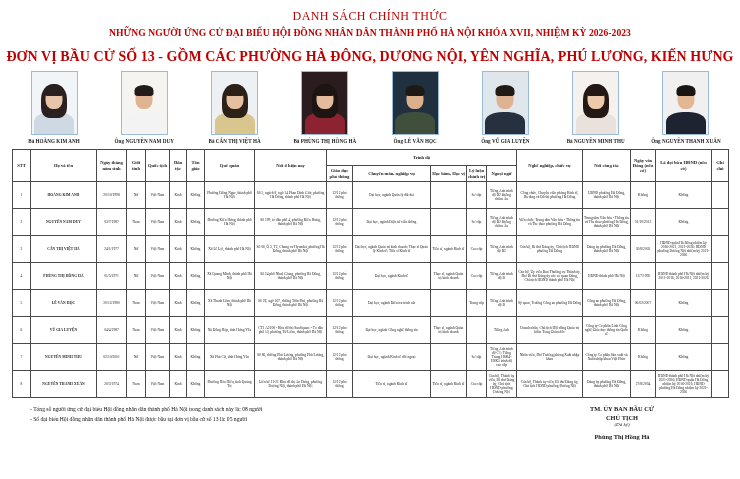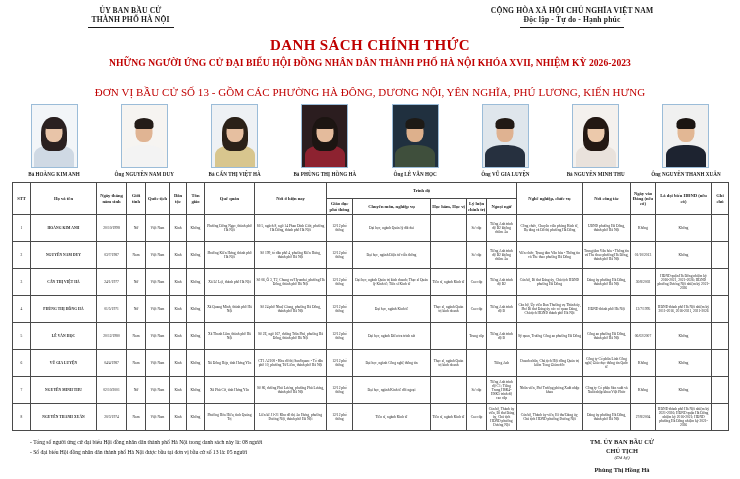--- a/index.html
+++ b/index.html
@@ -57,34 +57,34 @@
   .rule-left { width: 86px; }
   .rule-right { width: 104px; }
 
   
   .titleblock {
     text-align: center;
     margin-top: 9px;
     color: #c00000;
   }
   .t1 {
-    font-size: 15px;
-    font-weight: bold;
+    font-size: 12px;
+    font-weight: normal;
     letter-spacing: .4px;
   }
   .t2 {
     font-size: 9.6px;
     font-weight: bold;
     margin-top: 3px;
     letter-spacing: .05px;
   }
   .t3 {
-    font-size: 11px;
-    font-weight: normal;
-    margin-top: 18px;
+    font-size: 14px;
+    font-weight: bold;
+    margin-top: 11px;
     letter-spacing: .05px;
   }
 
   
   .photos {
     display: flex;
     justify-content: space-between;
     padding: 6px 14px 0 14px;
   }
   .pcard {
@@ -184,32 +184,20 @@
   .s1 { font-size: 6.4px; font-weight: bold; }
   .s2 { font-size: 6.4px; font-weight: bold; }
   .s3 { font-size: 5.0px; font-style: italic; }
   .s4 { font-size: 6.4px; font-weight: bold; margin-top: 4px; }
 </style>
 </head>
 <body>
 
 <div class="page">
 
-  <div class="masthead">
-    <div class="mh-left">
-      <div class="mh-line1">ỦY BAN BẦU CỬ</div>
-      <div class="mh-line2">THÀNH PHỐ HÀ NỘI</div>
-      <div class="rule rule-left"></div>
-    </div>
-    <div class="mh-right">
-      <div class="mh-line1">CỘNG HÒA XÃ HỘI CHỦ NGHĨA VIỆT NAM</div>
-      <div class="mh-line2">Độc lập - Tự do - Hạnh phúc</div>
-      <div class="rule rule-right"></div>
-    </div>
-  </div>
 
   <div class="titleblock">
     <div class="t1">DANH SÁCH CHÍNH THỨC</div>
     <div class="t2">NHỮNG NGƯỜI ỨNG CỬ ĐẠI BIỂU HỘI ĐỒNG NHÂN DÂN THÀNH PHỐ HÀ NỘI KHÓA XVII, NHIỆM KỲ 2026-2023</div>
     <div class="t3">ĐƠN VỊ BẦU CỬ SỐ 13 - GỒM CÁC PHƯỜNG HÀ ĐÔNG, DƯƠNG NỘI, YÊN NGHĨA, PHÚ LƯƠNG, KIẾN HƯNG</div>
   </div>
 
   <div class="photos" id="photo-strip">
       <div class="pcard">
         <div class="frame">

